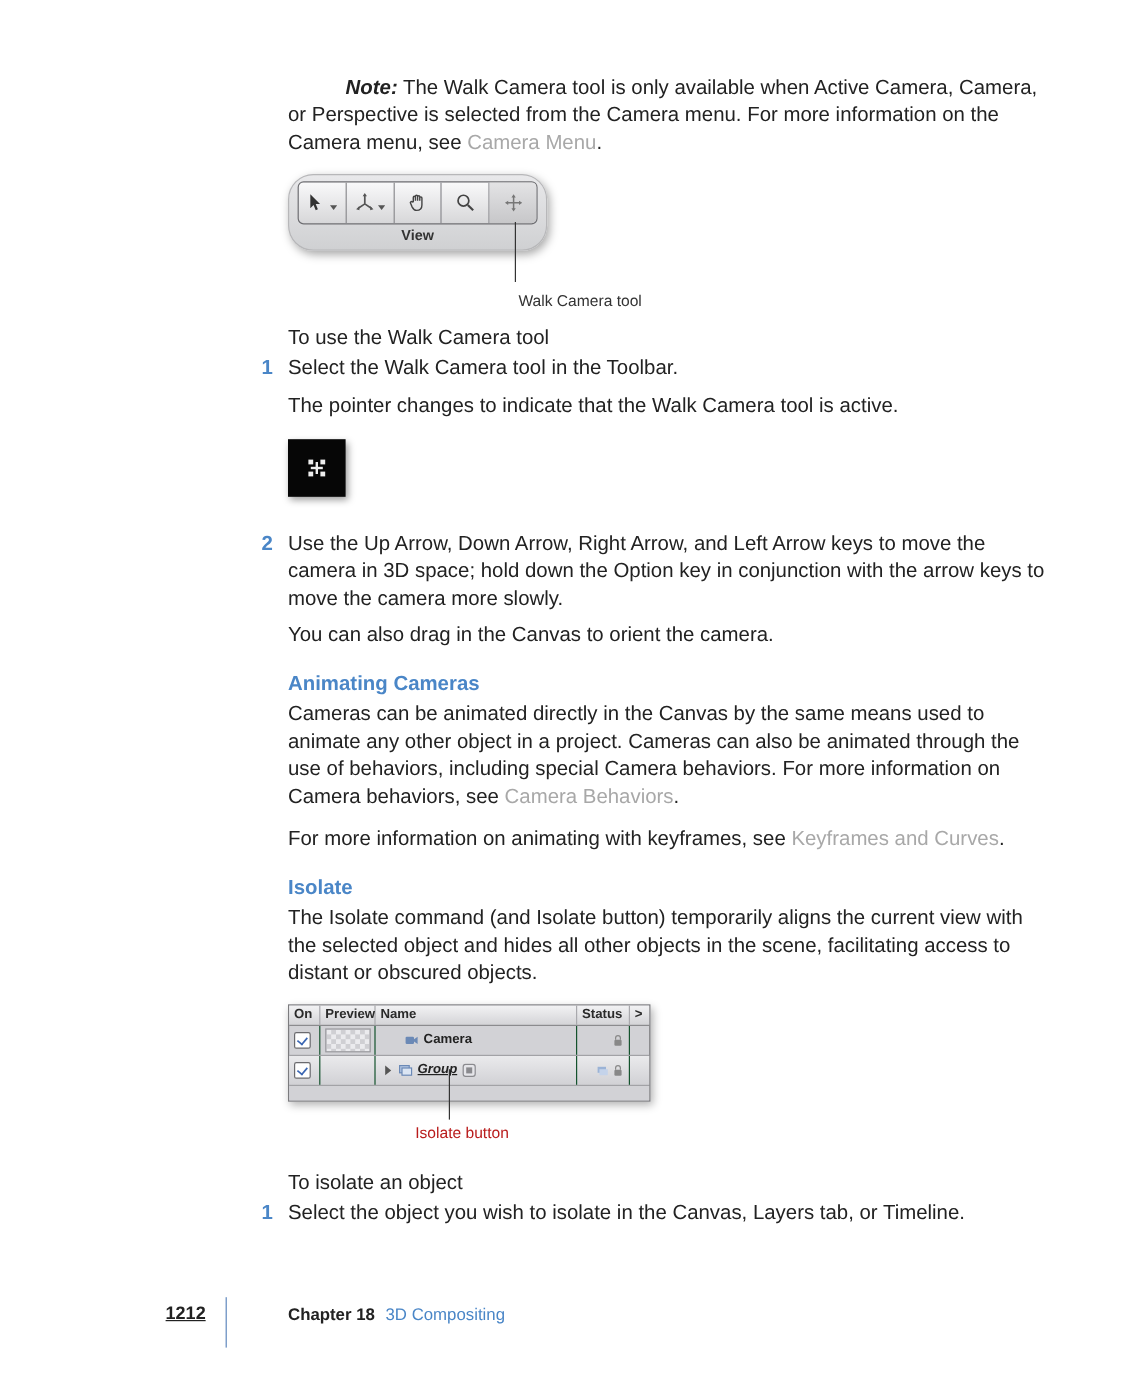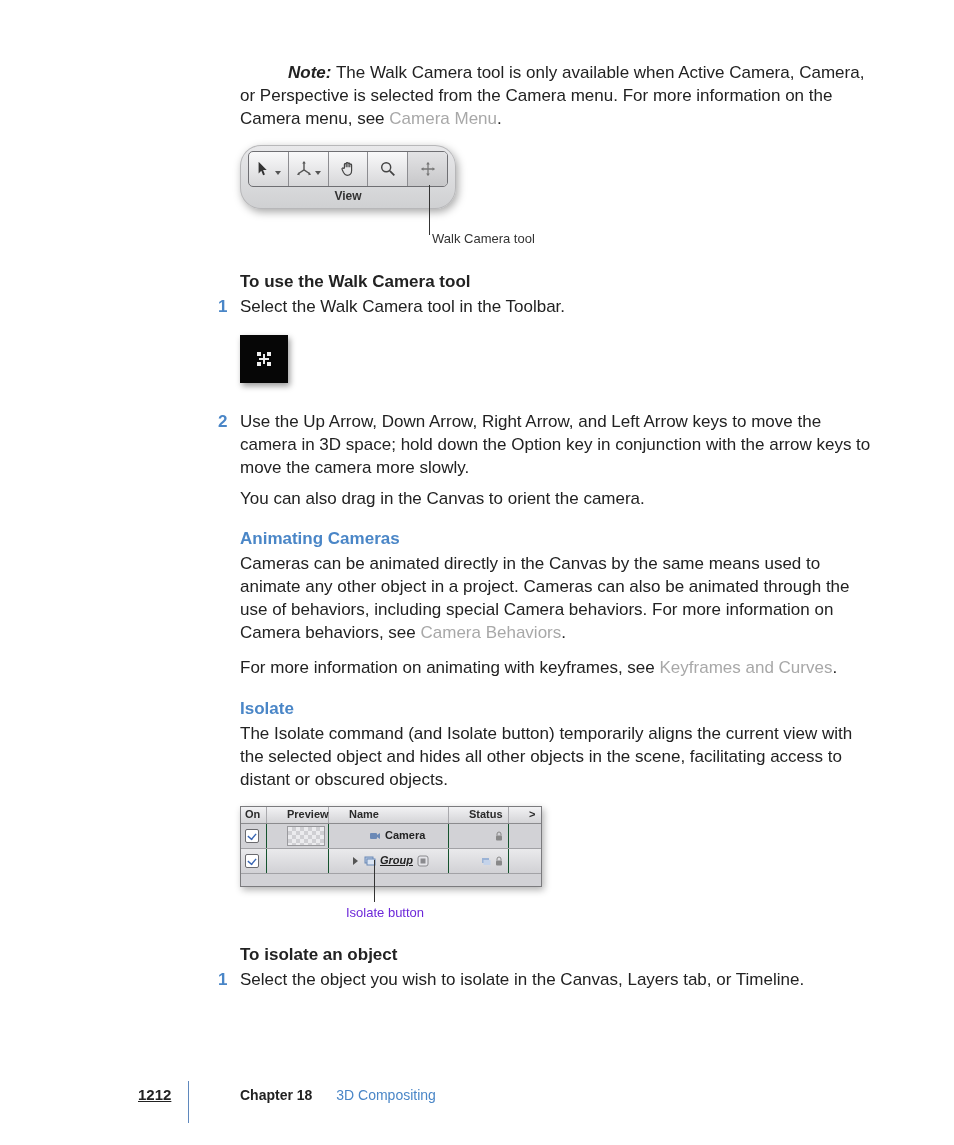--- a/index.html
+++ b/index.html
@@ -23,21 +23,21 @@
     font-weight: 600;
     margin-left: 48px;
   }
   .para {
     margin: 0 0 12px 0;
   }
   .link {
     color: #a8a8a8;
   }
   .heading-bold {
-    font-weight: 700;
+    font-weight: 400;
     margin: 16px 0 2px 0;
   }
   .section-link {
     color: #4a86c7;
     font-weight: 700;
     margin: 18px 0 2px 0;
   }
   .li-row {
     position: relative;
   }
@@ -100,21 +100,21 @@
     position: absolute;
     left: 189px;
     top: 40px;
     width: 1px;
     height: 50px;
     background: #333;
   }
   .callout-label-1 {
     position: absolute;
     left: 192px;
-    top: 85px;
+    top: 97px;
     font-size: 13px;
     color: #333;
   }
   .toolbar-wrap { position: relative; height: 110px; }
 
   
   .cursor-tool {
     width: 48px;
     height: 48px;
     background: #060606;
@@ -136,21 +136,20 @@
     width: 300px;
     border: 1px solid #7b7b7e;
     font-size: 11px;
     box-shadow: 2px 3px 7px rgba(0,0,0,.3);
     background: #d2d2d6;
   }
   .lp-head, .lp-row {
     display: grid;
     grid-template-columns: 26px 46px 1fr 44px 16px;
     align-items: center;
-    gap: 16px;
   }
   .lp-head {
     height: 16px;
     background: linear-gradient(#f2f2f4,#d4d4d7);
     border-bottom: 1px solid #8b8b8e;
     font-weight: 600;
     color: #2a2a2a;
   }
   .lp-head > div { border-right: 1px solid #a9a9ad; padding-left: 4px; height: 100%; display:flex; align-items:center; }
   .lp-row {
@@ -184,21 +183,21 @@
     top: 54px;
     width: 1px;
     height: 42px;
     background: #333;
   }
   .callout-label-2 {
     position: absolute;
     left: 106px;
     top: 98px;
     font-size: 13px;
-    color: #6d28d9;
+    color: #b91c1c;
   }
   .spacer-row {
     height: 12px;
     background: #d2d2d6;
   }
 
   
   .footer {
     position: absolute;
     left: 0;
@@ -224,21 +223,21 @@
   .footer-chapter {
     position: absolute;
     left: 240px;
     bottom: 0;
     font-weight: 700;
     font-size: 14px;
   }
   .footer-title {
     color: #4a86c7;
     font-weight: 400;
-    margin-left: 20px;
+    margin-left: 5px;
     text-align: right;
   }
 </style>
 </head>
 <body>
 
 <div class="page">
 
   <p class="para">
     <span class="note-label">Note:</span>
@@ -285,20 +284,21 @@
     </div>
     <div class="callout-line-1"></div>
     <div class="callout-label-1">Walk Camera tool</div>
   </div>
 
   <div class="heading-bold">To use the Walk Camera tool</div>
   <div class="li-row">
     <span class="li-num">1</span>
     <span>Select the Walk Camera tool in the Toolbar.</span>
   </div>
+  <p class="sub-para">The pointer changes to indicate that the Walk Camera tool is active.</p>
 
   <div class="cursor-tool">
     <svg class="ct-svg" viewBox="0 0 22 22">
       <g fill="#eee">
         <rect x="4" y="4" width="4" height="4"></rect>
         <rect x="14" y="4" width="4" height="4"></rect>
         <rect x="4" y="14" width="4" height="4"></rect>
         <rect x="14" y="14" width="4" height="4"></rect>
         <rect x="10" y="6" width="2" height="10"></rect>
         <rect x="6" y="10" width="10" height="2"></rect>

